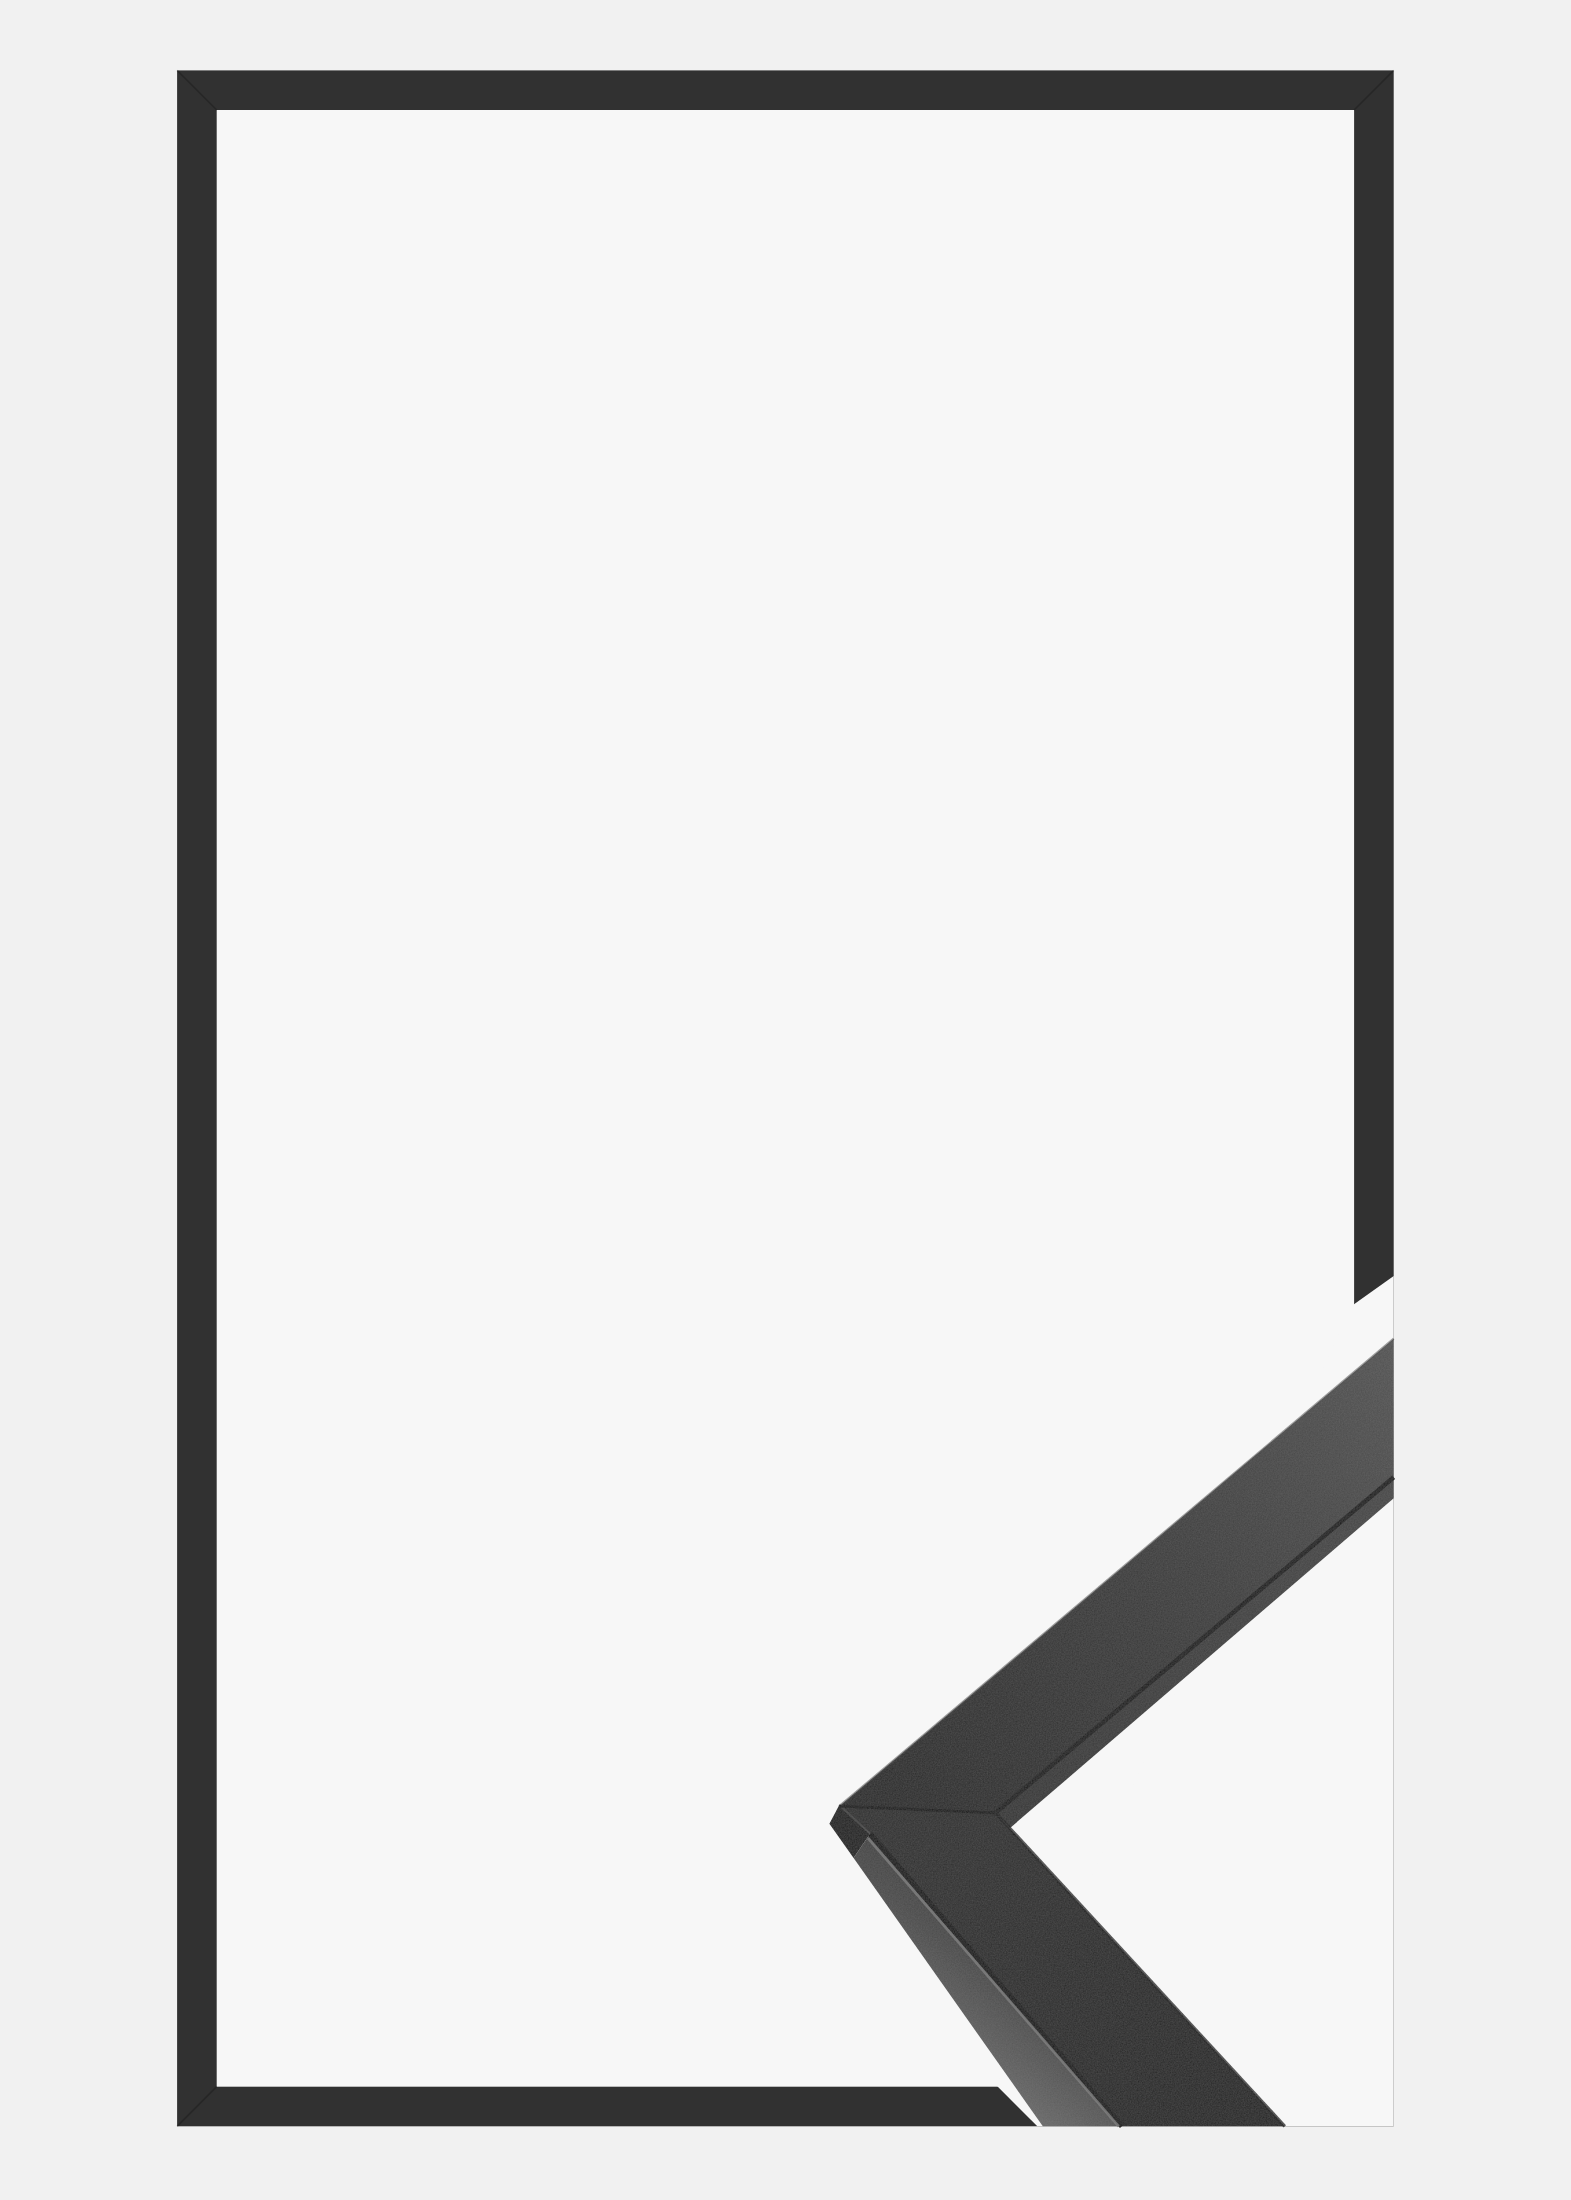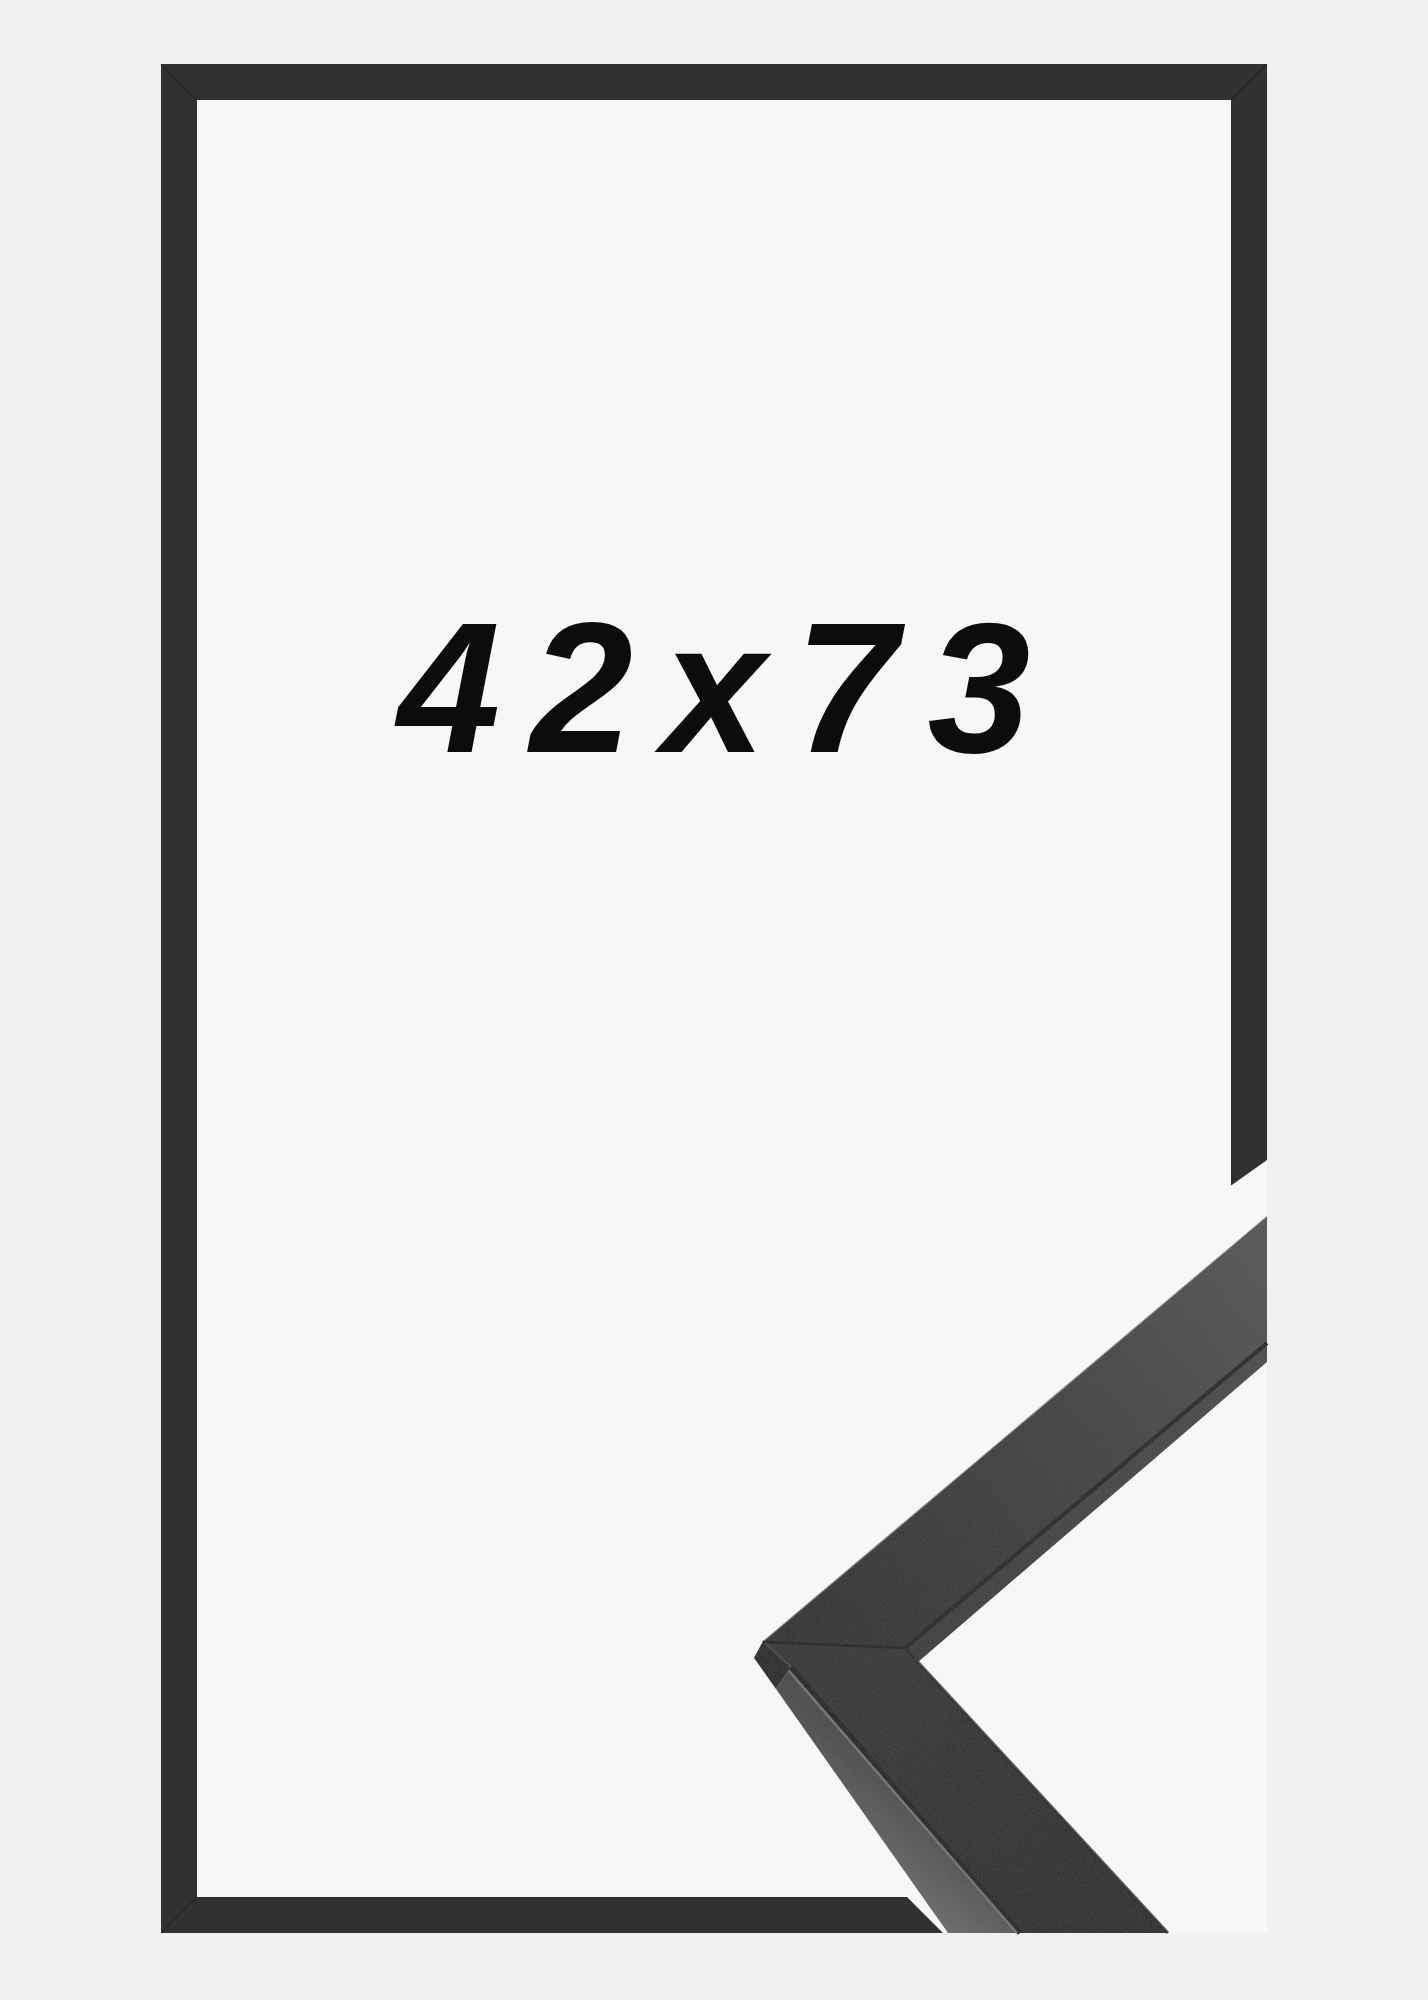--- a/index.html
+++ b/index.html
@@ -102,17 +102,14 @@
       <line x1="791" y1="1667" x2="1020" y2="1933" stroke="#151515" stroke-width="5"></line>
       <line x1="789" y1="1671" x2="1017" y2="1933" stroke="#7a7a7a" stroke-width="2.5" opacity="0.85"></line>
 
       <polygon points="763,1641 791,1667 776,1689 754,1658" fill="#1e1e1e"></polygon>
       <line x1="763" y1="1641" x2="791" y2="1667" stroke="#505050" stroke-width="2" opacity="0.7"></line>
 
       <line x1="763" y1="1642" x2="905" y2="1648" stroke="#131313" stroke-width="2.5"></line>
     </g>
   </svg>
 
-  <div class="size-label">
-    <span>42x73</span>
-  </div>
 
 </div>
 
 </body></html>

